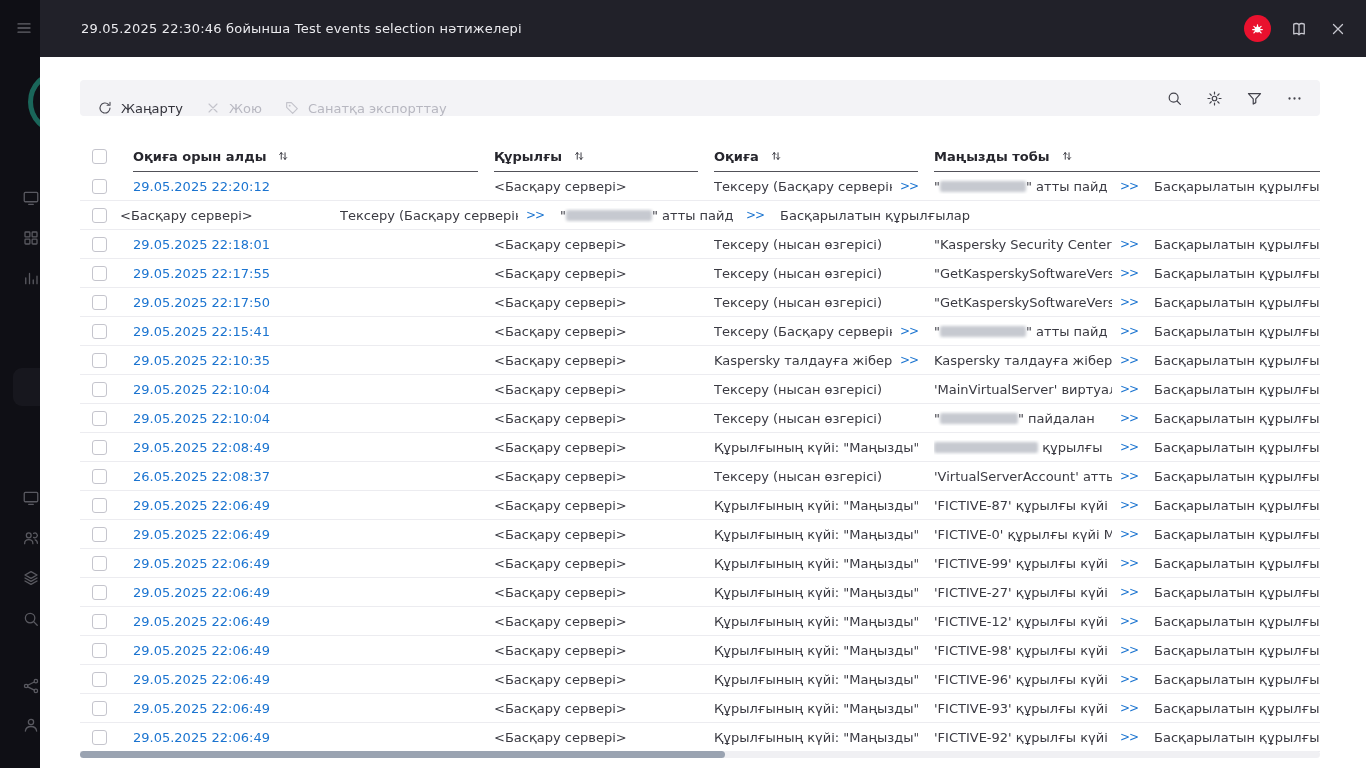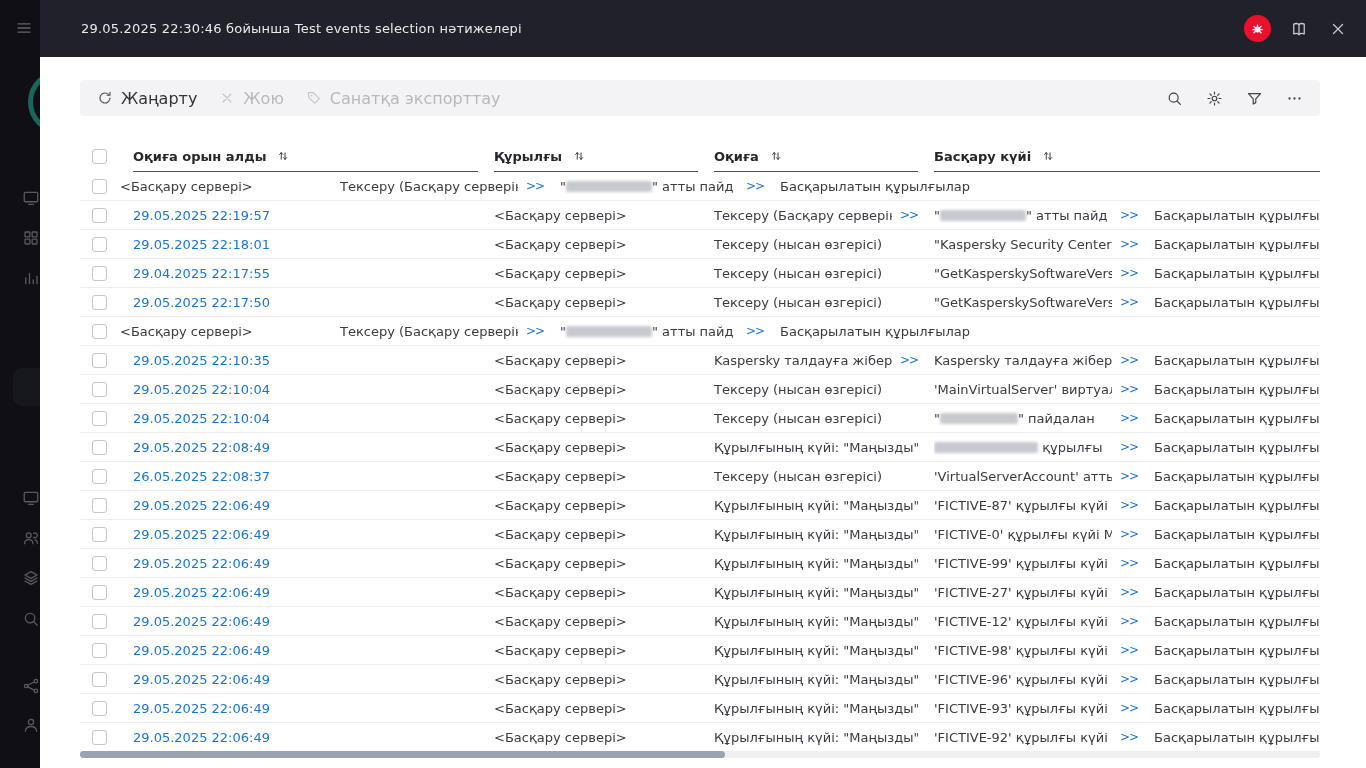--- a/index.html
+++ b/index.html
@@ -22,21 +22,21 @@
   .m-title{font-size:13px;color:#eaeaee;letter-spacing:.2px}
   .m-right{margin-left:auto;display:flex;align-items:center;gap:17px}
   .badge{width:27px;height:27px;border-radius:50%;background:#e9112e;color:#fff;display:flex;align-items:center;justify-content:center;cursor:pointer}
   .badge .i{width:17px;height:17px}
   .hbtn{width:22px;height:22px;color:#c7c7cf;display:flex;align-items:center;justify-content:center;cursor:pointer}
   .hbtn .i{width:18px;height:18px}
   .m-body{flex:1;background:#fff;position:relative;padding:23px 46px 0 40px;overflow:hidden}
 
   
   .toolbar{height:36px;background:#f3f3f6;border-radius:4px;display:flex;align-items:center;padding:0 6px}
-  .tb-btn{display:flex;align-items:center;gap:8px;font-size:16px;color:#33333b;padding:0 11px;height:36px;cursor:pointer;white-space:nowrap}
+  .tb-btn{display:flex;align-items:flex-end;gap:8px;font-size:13px;color:#33333b;padding:0 11px;height:36px;cursor:pointer;white-space:nowrap}
   .tb-btn .i{width:16px;height:16px;color:#4c4c55}
   .tb-btn.disabled{color:#b7b7c0;cursor:default}
   .tb-btn.disabled .i{color:#c3c3cb}
   .tb-right{margin-left:auto;display:flex;align-items:center}
   .tb-ic{width:40px;height:36px;display:flex;align-items:center;justify-content:center;color:#43434c;cursor:pointer}
   .tb-ic .i{width:17px;height:17px}
 
   
   .thead{display:flex;height:32px;margin-top:24px;font-size:13px;font-weight:700;color:#26262d}
   .c{display:flex;align-items:center;height:100%;min-width:0}
@@ -240,55 +240,55 @@
         </div>
         <div class="c c3 hc">
           <span>Оқиға</span>
           <span class="i sorti">
             <svg viewBox="0 0 24 24" fill="none" stroke="currentColor" stroke-width="1.7" stroke-linecap="round" stroke-linejoin="round">
               <path d="M9 17.5v-11M9 6.5 6.2 9.3M9 6.5l2.8 2.8M15.5 6.5v11M15.5 17.5l-2.8-2.8M15.5 17.5l2.8-2.8"></path>
             </svg>
           </span>
         </div>
         <div class="c c5 hc">
-          <span>Басқару күйі</span>
+          <span>Маңызды тобы</span>
           <span class="i sorti">
             <svg viewBox="0 0 24 24" fill="none" stroke="currentColor" stroke-width="1.7" stroke-linecap="round" stroke-linejoin="round">
               <path d="M9 17.5v-11M9 6.5 6.2 9.3M9 6.5l2.8 2.8M15.5 6.5v11M15.5 17.5l-2.8-2.8M15.5 17.5l2.8-2.8"></path>
             </svg>
           </span>
         </div>
       </div>
     <div>
         <div class="row">
           <div class="c c0">
             <span class="cb"></span>
           </div>
+          <div class="c c1">
+            <span class="tlink">29.05.2025 22:20:12</span>
+          </div>
           <div class="c c2">
             <span class="txt">&lt;Басқару сервері&gt;</span>
           </div>
           <div class="c c3">
             <span class="txt">Тексеру (Басқару серверіне</span>
             <span class="more">&gt;&gt;</span>
           </div>
           <div class="c c4">
             <span class="txt">"<span class="mask" style="width:86px"></span>" атты пайд</span>
             <span class="more">&gt;&gt;</span>
           </div>
           <div class="c c5">
             <span class="txt">Басқарылатын құрылғылар</span>
           </div>
         </div>
         <div class="row">
           <div class="c c0">
             <span class="cb"></span>
           </div>
-          <div class="c c1">
-            <span class="tlink">29.05.2025 22:19:57</span>
-          </div>
           <div class="c c2">
             <span class="txt">&lt;Басқару сервері&gt;</span>
           </div>
           <div class="c c3">
             <span class="txt">Тексеру (Басқару серверіне</span>
             <span class="more">&gt;&gt;</span>
           </div>
           <div class="c c4">
             <span class="txt">"<span class="mask" style="width:86px"></span>" атты пайд</span>
             <span class="more">&gt;&gt;</span>
@@ -316,21 +316,21 @@
           </div>
           <div class="c c5">
             <span class="txt">Басқарылатын құрылғылар</span>
           </div>
         </div>
         <div class="row">
           <div class="c c0">
             <span class="cb"></span>
           </div>
           <div class="c c1">
-            <span class="tlink">29.04.2025 22:17:55</span>
+            <span class="tlink">29.05.2025 22:17:55</span>
           </div>
           <div class="c c2">
             <span class="txt">&lt;Басқару сервері&gt;</span>
           </div>
           <div class="c c3">
             <span class="txt">Тексеру (нысан өзгерісі)</span>
           </div>
           <div class="c c4">
             <span class="txt">"GetKasperskySoftwareVersi</span>
             <span class="more">&gt;&gt;</span>
@@ -356,20 +356,23 @@
             <span class="txt">"GetKasperskySoftwareVersi</span>
             <span class="more">&gt;&gt;</span>
           </div>
           <div class="c c5">
             <span class="txt">Басқарылатын құрылғылар</span>
           </div>
         </div>
         <div class="row">
           <div class="c c0">
             <span class="cb"></span>
+          </div>
+          <div class="c c1">
+            <span class="tlink">29.05.2025 22:15:41</span>
           </div>
           <div class="c c2">
             <span class="txt">&lt;Басқару сервері&gt;</span>
           </div>
           <div class="c c3">
             <span class="txt">Тексеру (Басқару серверіне</span>
             <span class="more">&gt;&gt;</span>
           </div>
           <div class="c c4">
             <span class="txt">"<span class="mask" style="width:86px"></span>" атты пайд</span>

